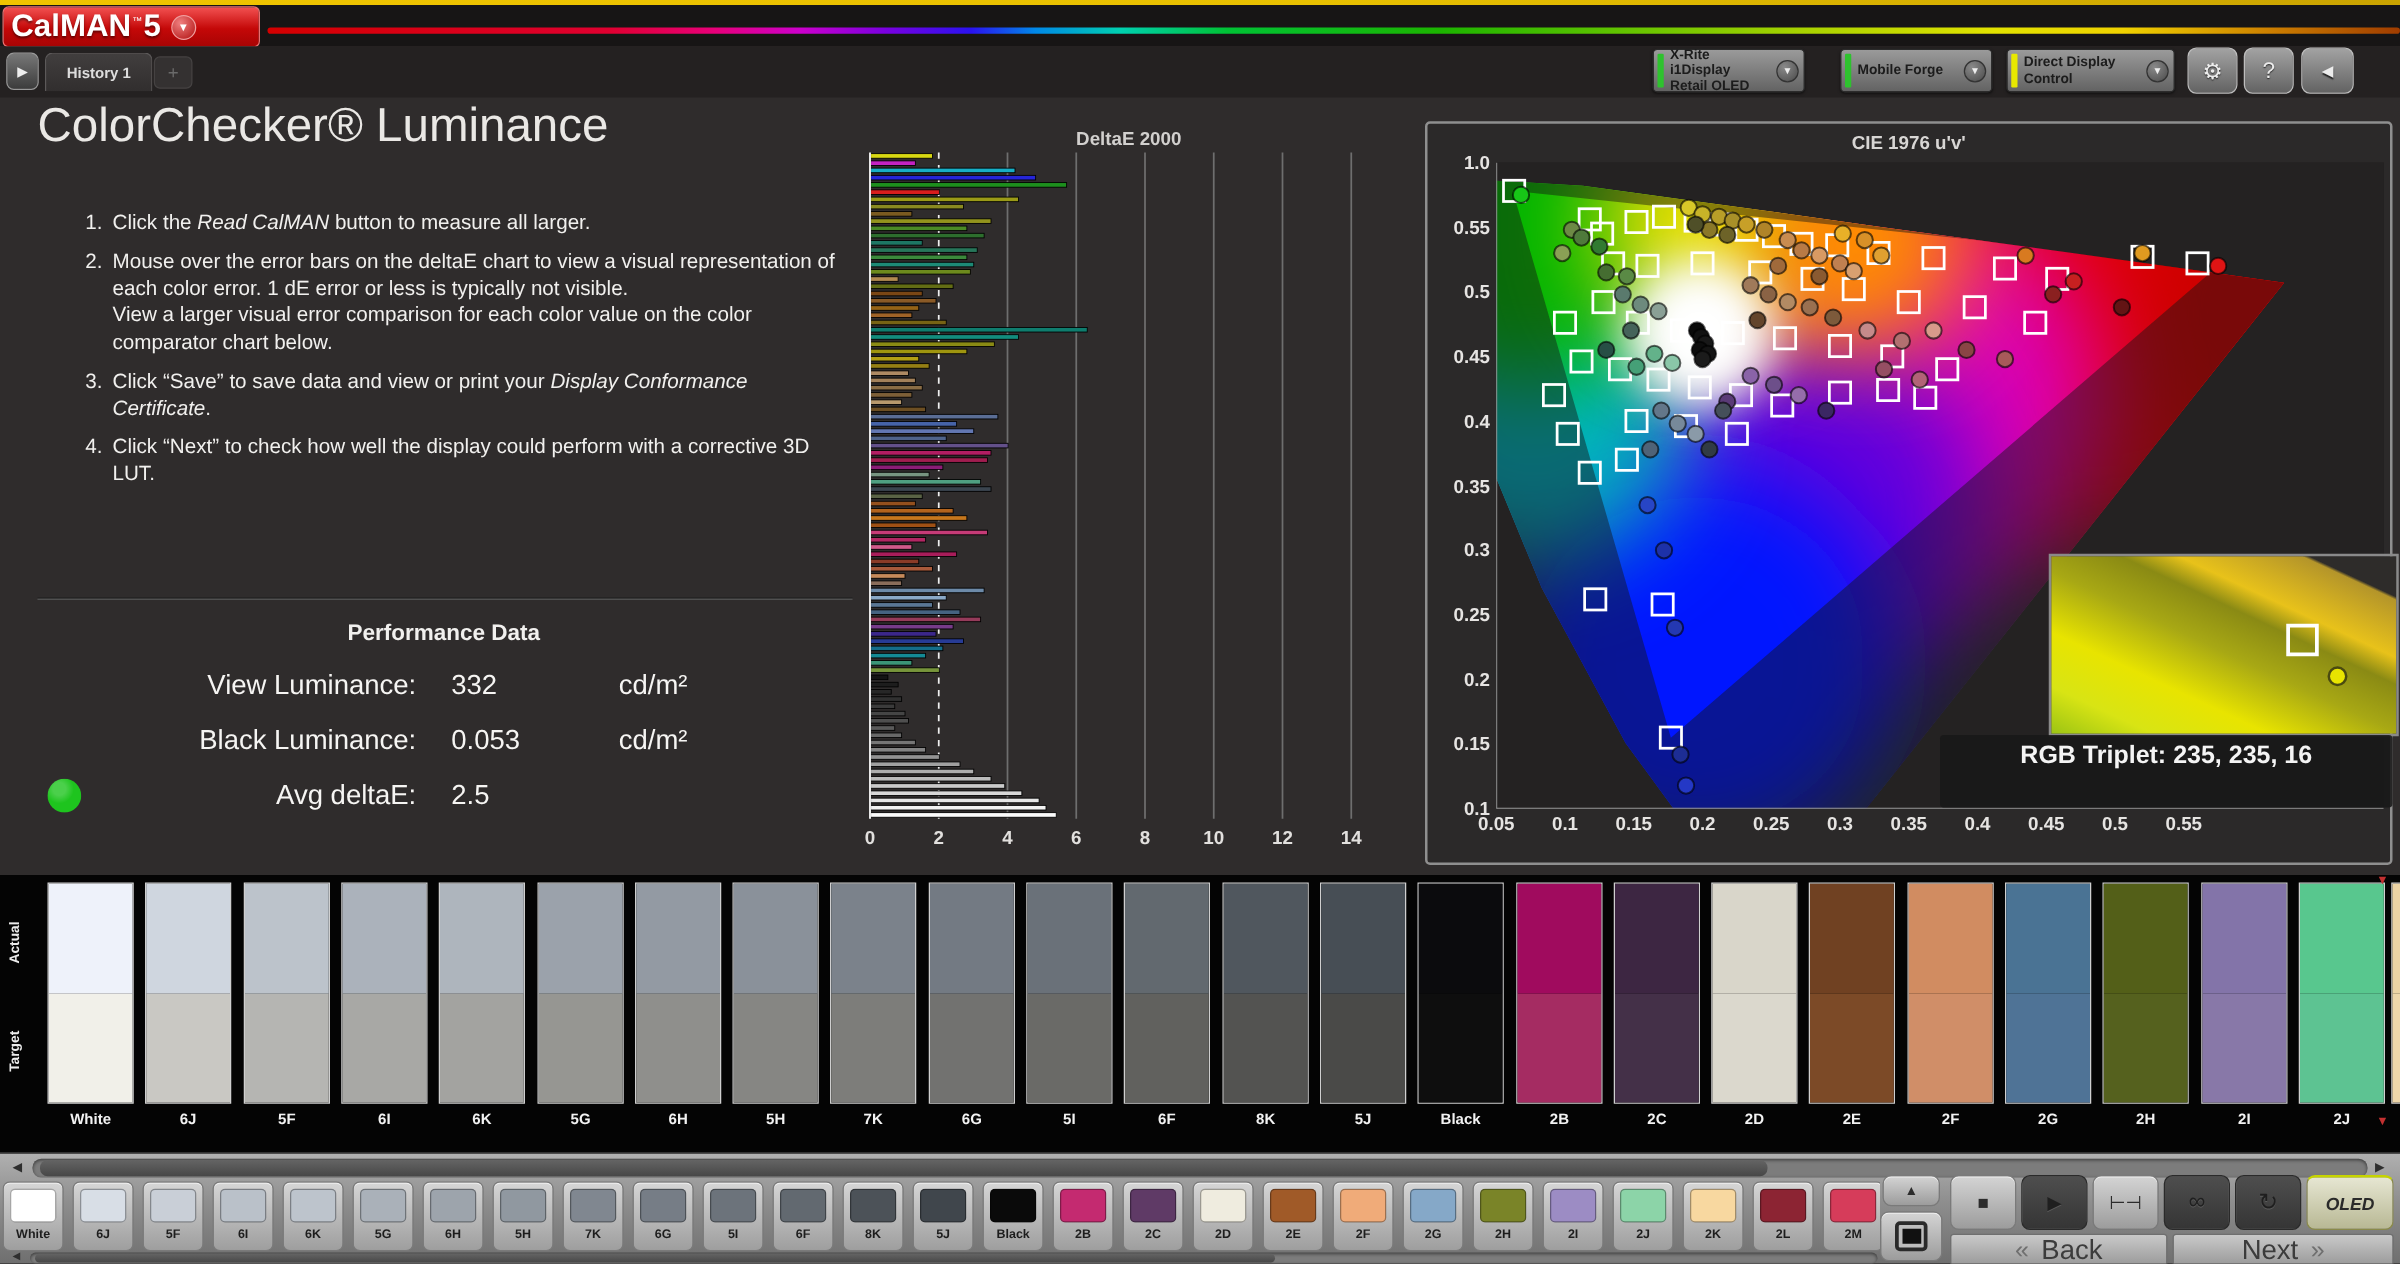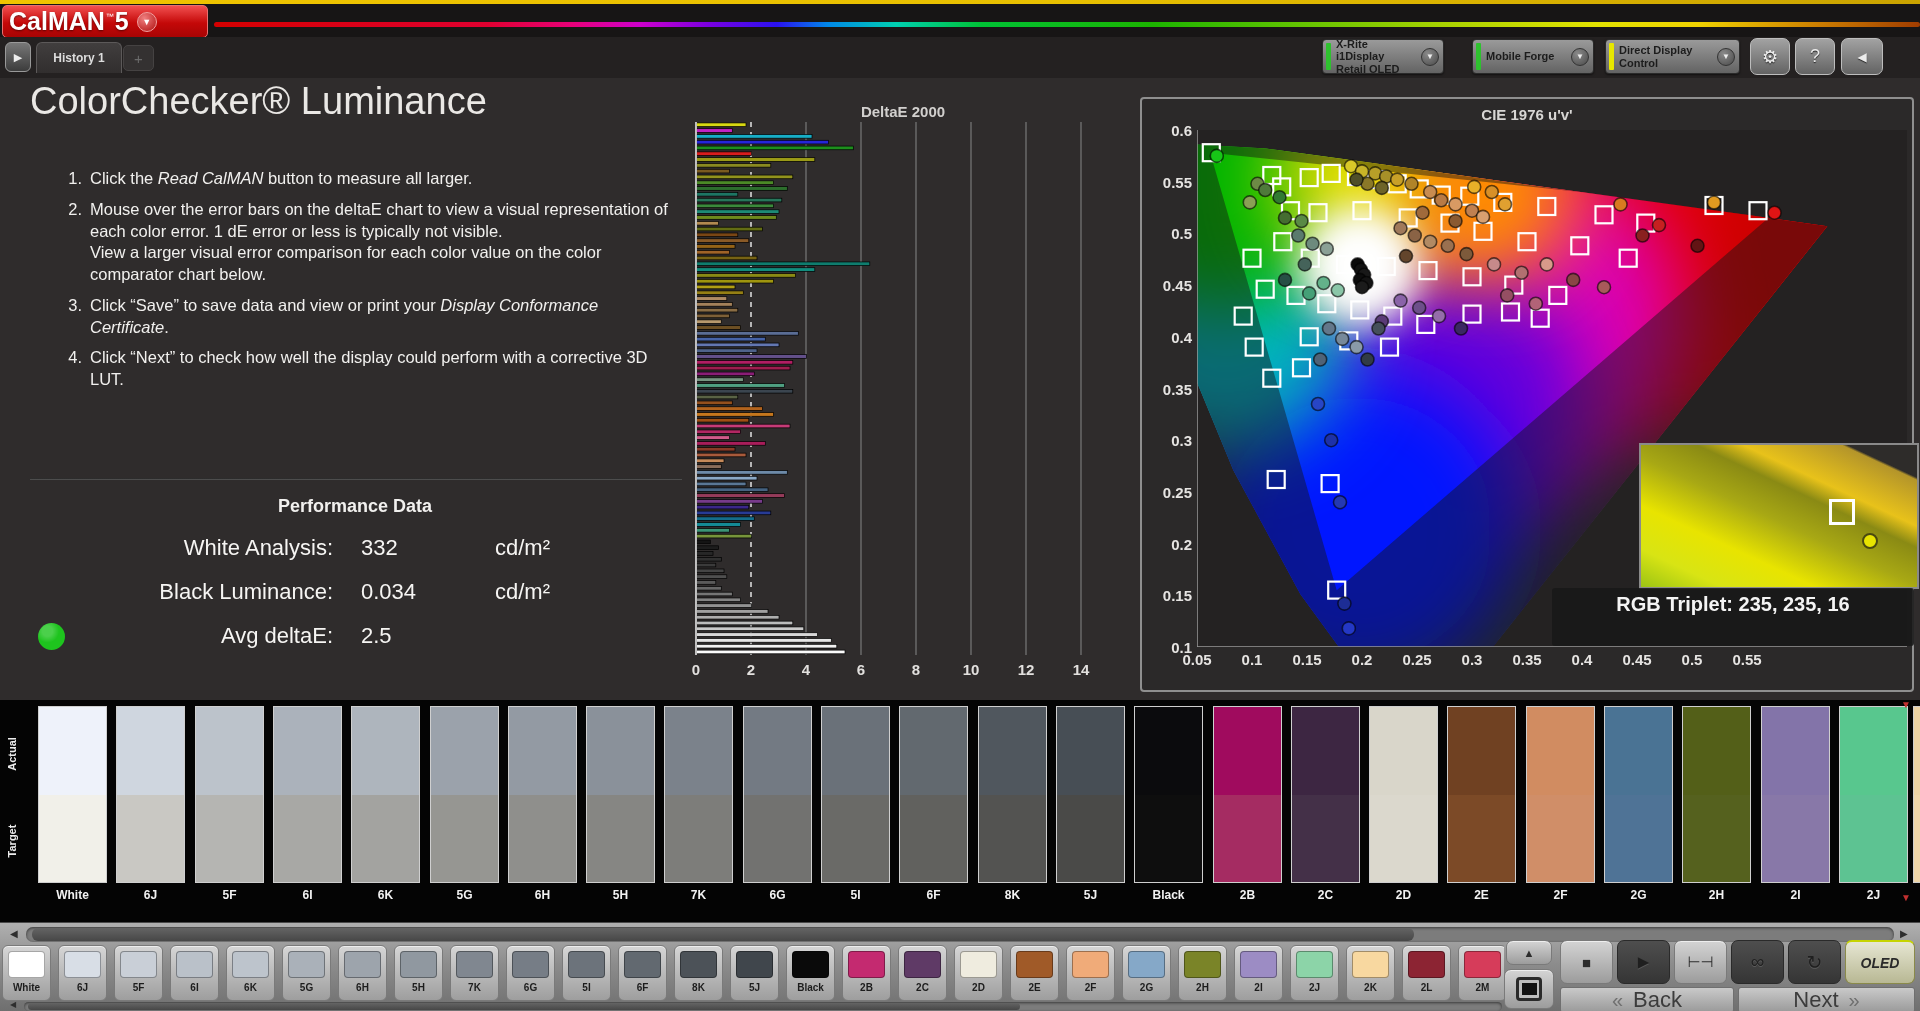--- a/index.html
+++ b/index.html
@@ -147,28 +147,28 @@
       <div class="instr-item">
         <span class="no">4.</span>
         <span><span>Click “Next” to check how well the display could perform with a corrective 3D LUT.</span></span>
       </div>
     </div>
   <div id="divider" class="abs"></div>
   <div id="perfhdr" class="abs">Performance Data</div>
   <div id="perfrows" class="abs">
       <div class="perfrow">
         <span class="dot" style="visibility: hidden;"></span>
-        <span class="pl">White Analysis:</span>
+        <span class="pl">View Luminance:</span>
         <span class="pv">332</span>
         <span class="pu">cd/m²</span>
       </div>
       <div class="perfrow">
         <span class="dot" style="visibility: hidden;"></span>
         <span class="pl">Black Luminance:</span>
-        <span class="pv">0.034</span>
+        <span class="pv">0.053</span>
         <span class="pu">cd/m²</span>
       </div>
       <div class="perfrow">
         <span class="dot" style="background: radial-gradient(circle at 35% 30%, rgba(255, 255, 255, 0.2) 20%, transparent 45%), radial-gradient(circle, rgb(30, 196, 30), rgb(30, 196, 30)) rgb(30, 196, 30);"></span>
         <span class="pl">Avg deltaE:</span>
         <span class="pv">2.5</span>
         <span class="pu"></span>
       </div>
     </div>
 
@@ -442,21 +442,21 @@
           <circle cx="170.5" cy="229.5" r="6.5" fill="#313b45" stroke="rgba(0,0,0,0.6)" stroke-width="1.6"></circle>
           <circle cx="181.5" cy="198.5" r="6.5" fill="#454f5a" stroke="rgba(0,0,0,0.6)" stroke-width="1.6"></circle>
           <circle cx="126.5" cy="153.0" r="6.5" fill="#63b28a" stroke="rgba(0,0,0,0.6)" stroke-width="1.6"></circle>
           <circle cx="112.2" cy="163.4" r="6.5" fill="#45a077" stroke="rgba(0,0,0,0.6)" stroke-width="1.6"></circle>
           <circle cx="140.8" cy="160.3" r="6.5" fill="#8ac6a8" stroke="rgba(0,0,0,0.6)" stroke-width="1.6"></circle>
         </g>
       <line x1="0" y1="0" x2="0" y2="517" stroke="#9a9a9a" stroke-width="1.5"></line>
       <line x1="0" y1="517" x2="710" y2="517" stroke="#9a9a9a" stroke-width="1.5"></line>
     </svg>
     <div id="cie-ylabels">
-        <span class="ylab" style="top: 23px;">0.6</span>
+        <span class="ylab" style="top: 23px;">1.0</span>
         <span class="ylab" style="top: 74.7px;">0.55</span>
         <span class="ylab" style="top: 126.4px;">0.5</span>
         <span class="ylab" style="top: 178.1px;">0.45</span>
         <span class="ylab" style="top: 229.8px;">0.4</span>
         <span class="ylab" style="top: 281.5px;">0.35</span>
         <span class="ylab" style="top: 333.2px;">0.3</span>
         <span class="ylab" style="top: 384.9px;">0.25</span>
         <span class="ylab" style="top: 436.6px;">0.2</span>
         <span class="ylab" style="top: 488.3px;">0.15</span>
         <span class="ylab" style="top: 540px;">0.1</span>

